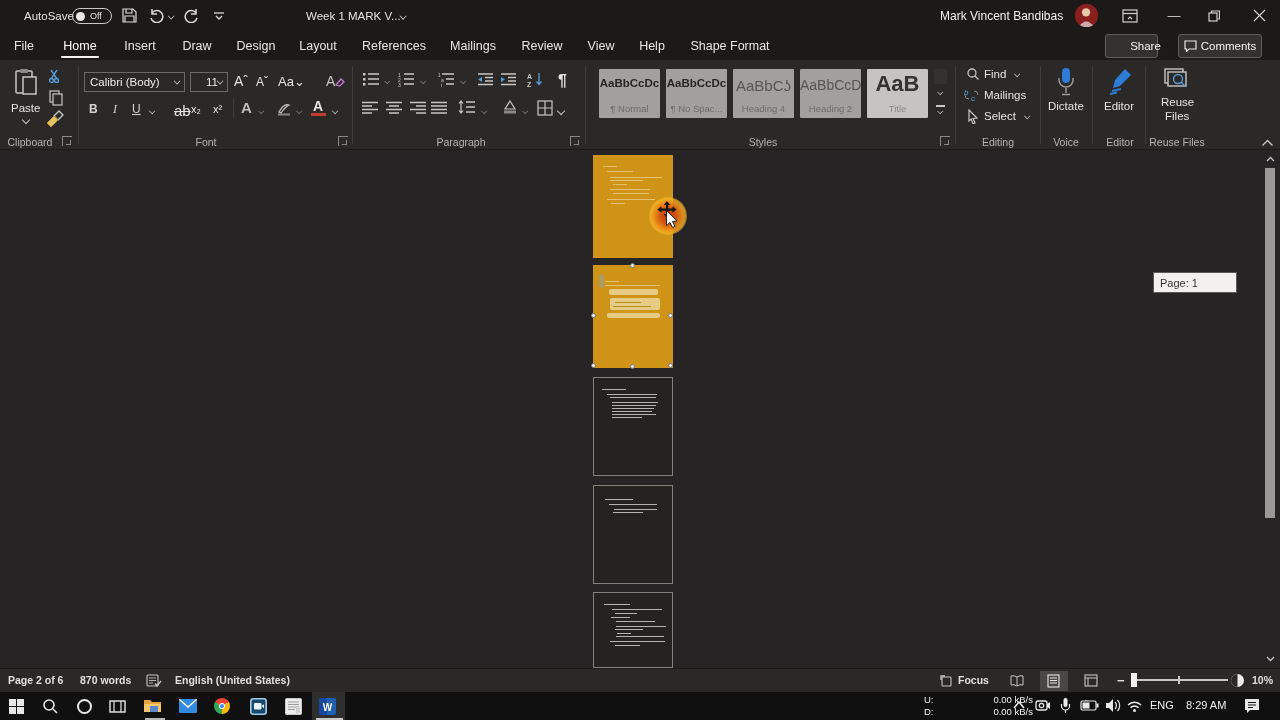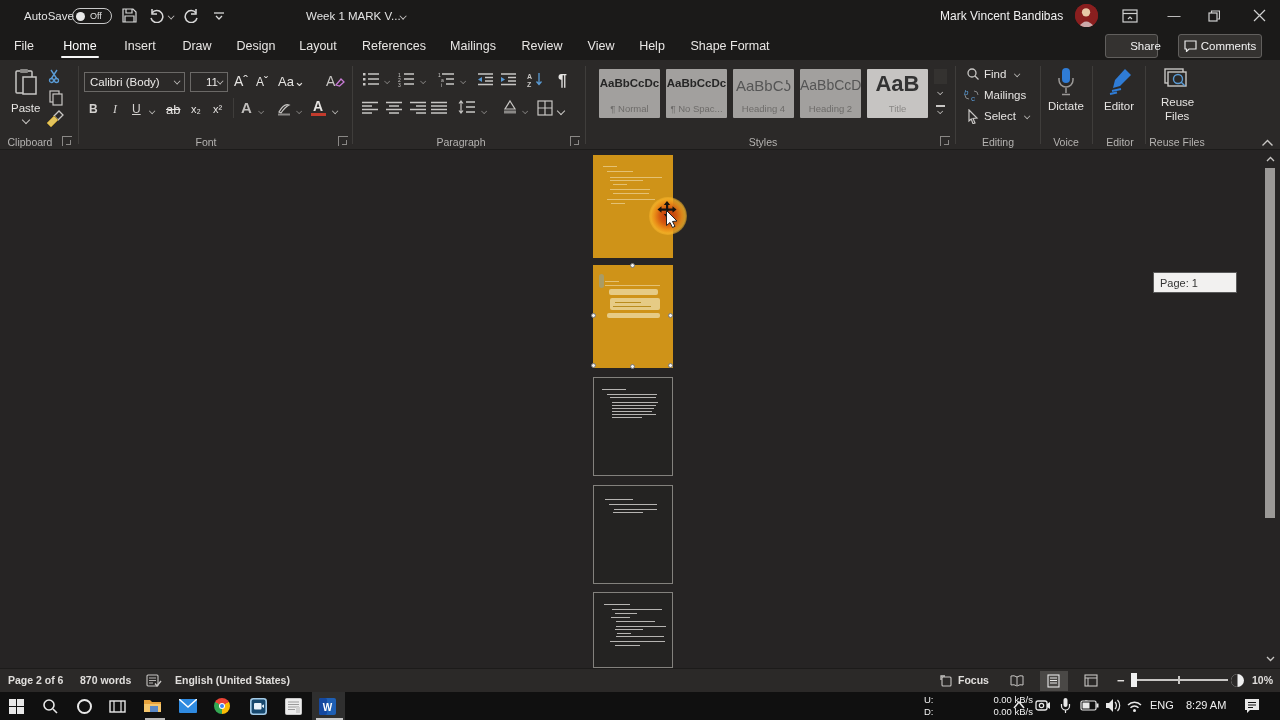--- a/index.html
+++ b/index.html
@@ -180,21 +180,21 @@
     <div class="rtxt" style="left:256px; top:15px; font-size:12px;">Aˇ</div>
     <div class="rtxt" style="left:278px; top:14px; font-size:13px;">Aa⌄</div>
     <div class="rtxt" style="left:326px; top:13px; font-size:14px; color:#c8c6c4;">A</div>
     <svg class="ic" style="left:334px; top:17px;" width="11" height="10" viewBox="0 0 11 10">
         <path d="M2 8 L7 2 L10 5 L5.5 9 z" fill="none" stroke="#c77ad4" stroke-width="1.3"></path>
       </svg>
     <div class="rtxt" style="left:89px; top:42px; font-weight:bold; font-size:12px; color:#d4d2d0;">B</div>
     <div class="rtxt" style="left:113px; top:42px; font-style:italic; font-size:12px; color:#d4d2d0; font-family:'Liberation Serif',serif;">I</div>
     <div class="rtxt" style="left:132px; top:42px; text-decoration:underline; font-size:12px; color:#d4d2d0;">U</div>
     <div class="chev" style="left:149px; top:48px; transform:scale(.75);"></div>
-    <div class="rtxt" style="left:166px; top:42px; text-decoration:line-through; font-size:13px;">ab</div>
+    <div class="rtxt" style="left:174px; top:42px; text-decoration:line-through; font-size:15px;">ab</div>
     <div class="rtxt" style="left:191px; top:43px; font-size:11px;">x₂</div>
     <div class="rtxt" style="left:213px; top:43px; font-size:11px;">x²</div>
     <div style="position:absolute; left:233px; top:38px; width:1px; height:20px; background:#3f3d3b;"></div>
     <div class="rtxt" style="left:241px; top:39px; font-size:15px; font-weight:bold; color:#bfbdbb;">A</div>
     <div class="chev" style="left:258px; top:48px; transform:scale(.7); opacity:.6;"></div>
     <svg class="ic" style="left:276px; top:41px;" width="17" height="15" viewBox="0 0 17 15">
         <path d="M3 11 Q8 2 13 4 Q9 6 5 12 z" fill="none" stroke="#c8c6c4" stroke-width="1.3"></path>
         <rect x="2" y="12.5" width="12" height="2" fill="#8a8886"></rect>
       </svg>
     <div class="chev" style="left:296px; top:48px; transform:scale(.7); opacity:.6;"></div>

